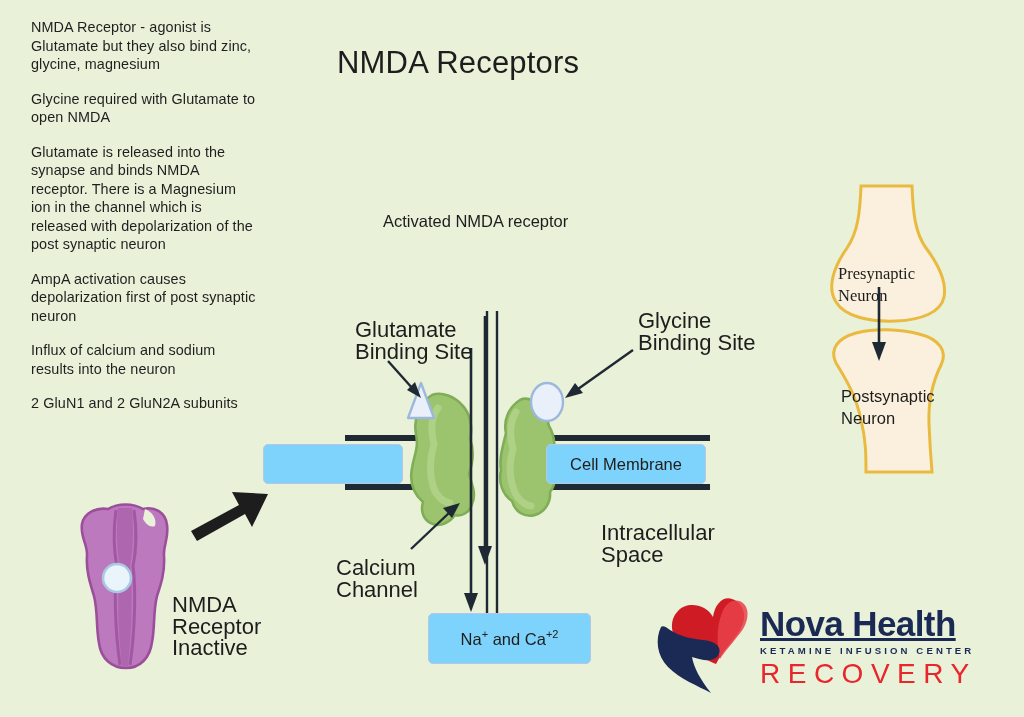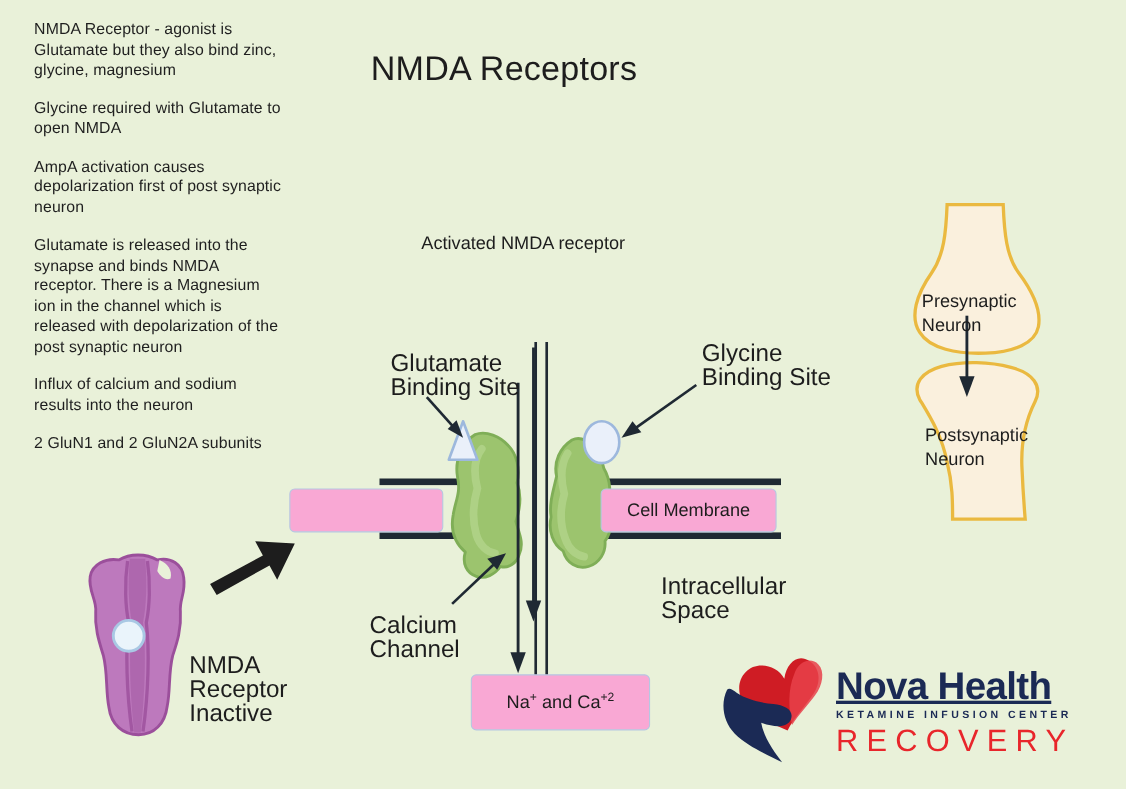--- a/index.html
+++ b/index.html
@@ -59,30 +59,30 @@
     line-height: 21.5px;
     color: #1d1d1d;
   }
   #glutamate-label { left: 355px; top: 319px; }
   #glycine-label   { left: 638px; top: 310px; }
   #calcium-label   { left: 336px; top: 557px; }
   #intracellular-label { left: 601px; top: 522px; }
   #inactive-label  { left: 172px; top: 594px; }
 
   
-  #pre-label  { left: 838px; top: 263px; }
+  #pre-label  { left: 838px; top: 263px; font-family: Liberation Serif, serif; }
   #post-label { left: 841px; top: 385px; }
   .neuron-label { font-size: 16.5px; line-height: 22px; }
 
   
   svg.layer { position: absolute; left: 0; top: 0; overflow: visible; }
 
   
   .boxlabel {
-    background: #f9a8d4;
+    background: #7dd3fc;
     border: 1.6px solid #b6c7e2;
     border-radius: 5px;
     font-size: 16.5px;
     color: #1d1d1d;
     display: flex;
     align-items: center;
     justify-content: center;
     box-sizing: border-box;
   }
   #membrane-box-left {
@@ -123,22 +123,22 @@
   }
 </style>
 </head>
 <body>
 
 <div class="stage">
 
   <div class="abs" id="notes">
     <div class="note">NMDA Receptor - agonist is Glutamate but they also bind zinc, glycine, magnesium</div>
     <div class="note">Glycine required with Glutamate to open NMDA</div>
+    <div class="note">Glutamate is released into the synapse and binds NMDA receptor. There is a Magnesium ion in the channel which is released with depolarization of the post synaptic neuron</div>
     <div class="note">AmpA activation causes depolarization first of post synaptic neuron</div>
-    <div class="note">Glutamate is released into the synapse and binds NMDA receptor. There is a Magnesium ion in the channel which is released with depolarization of the post synaptic neuron</div>
     <div class="note">Influx of calcium and sodium results into the neuron</div>
     <div class="note">2 GluN1 and 2 GluN2A subunits</div>
   </div>
 
   <div class="abs" id="title">NMDA Receptors</div>
 
   <div class="abs" id="activated-label">Activated NMDA receptor</div>
 
   <svg class="layer" width="1024" height="717">
     <defs>

